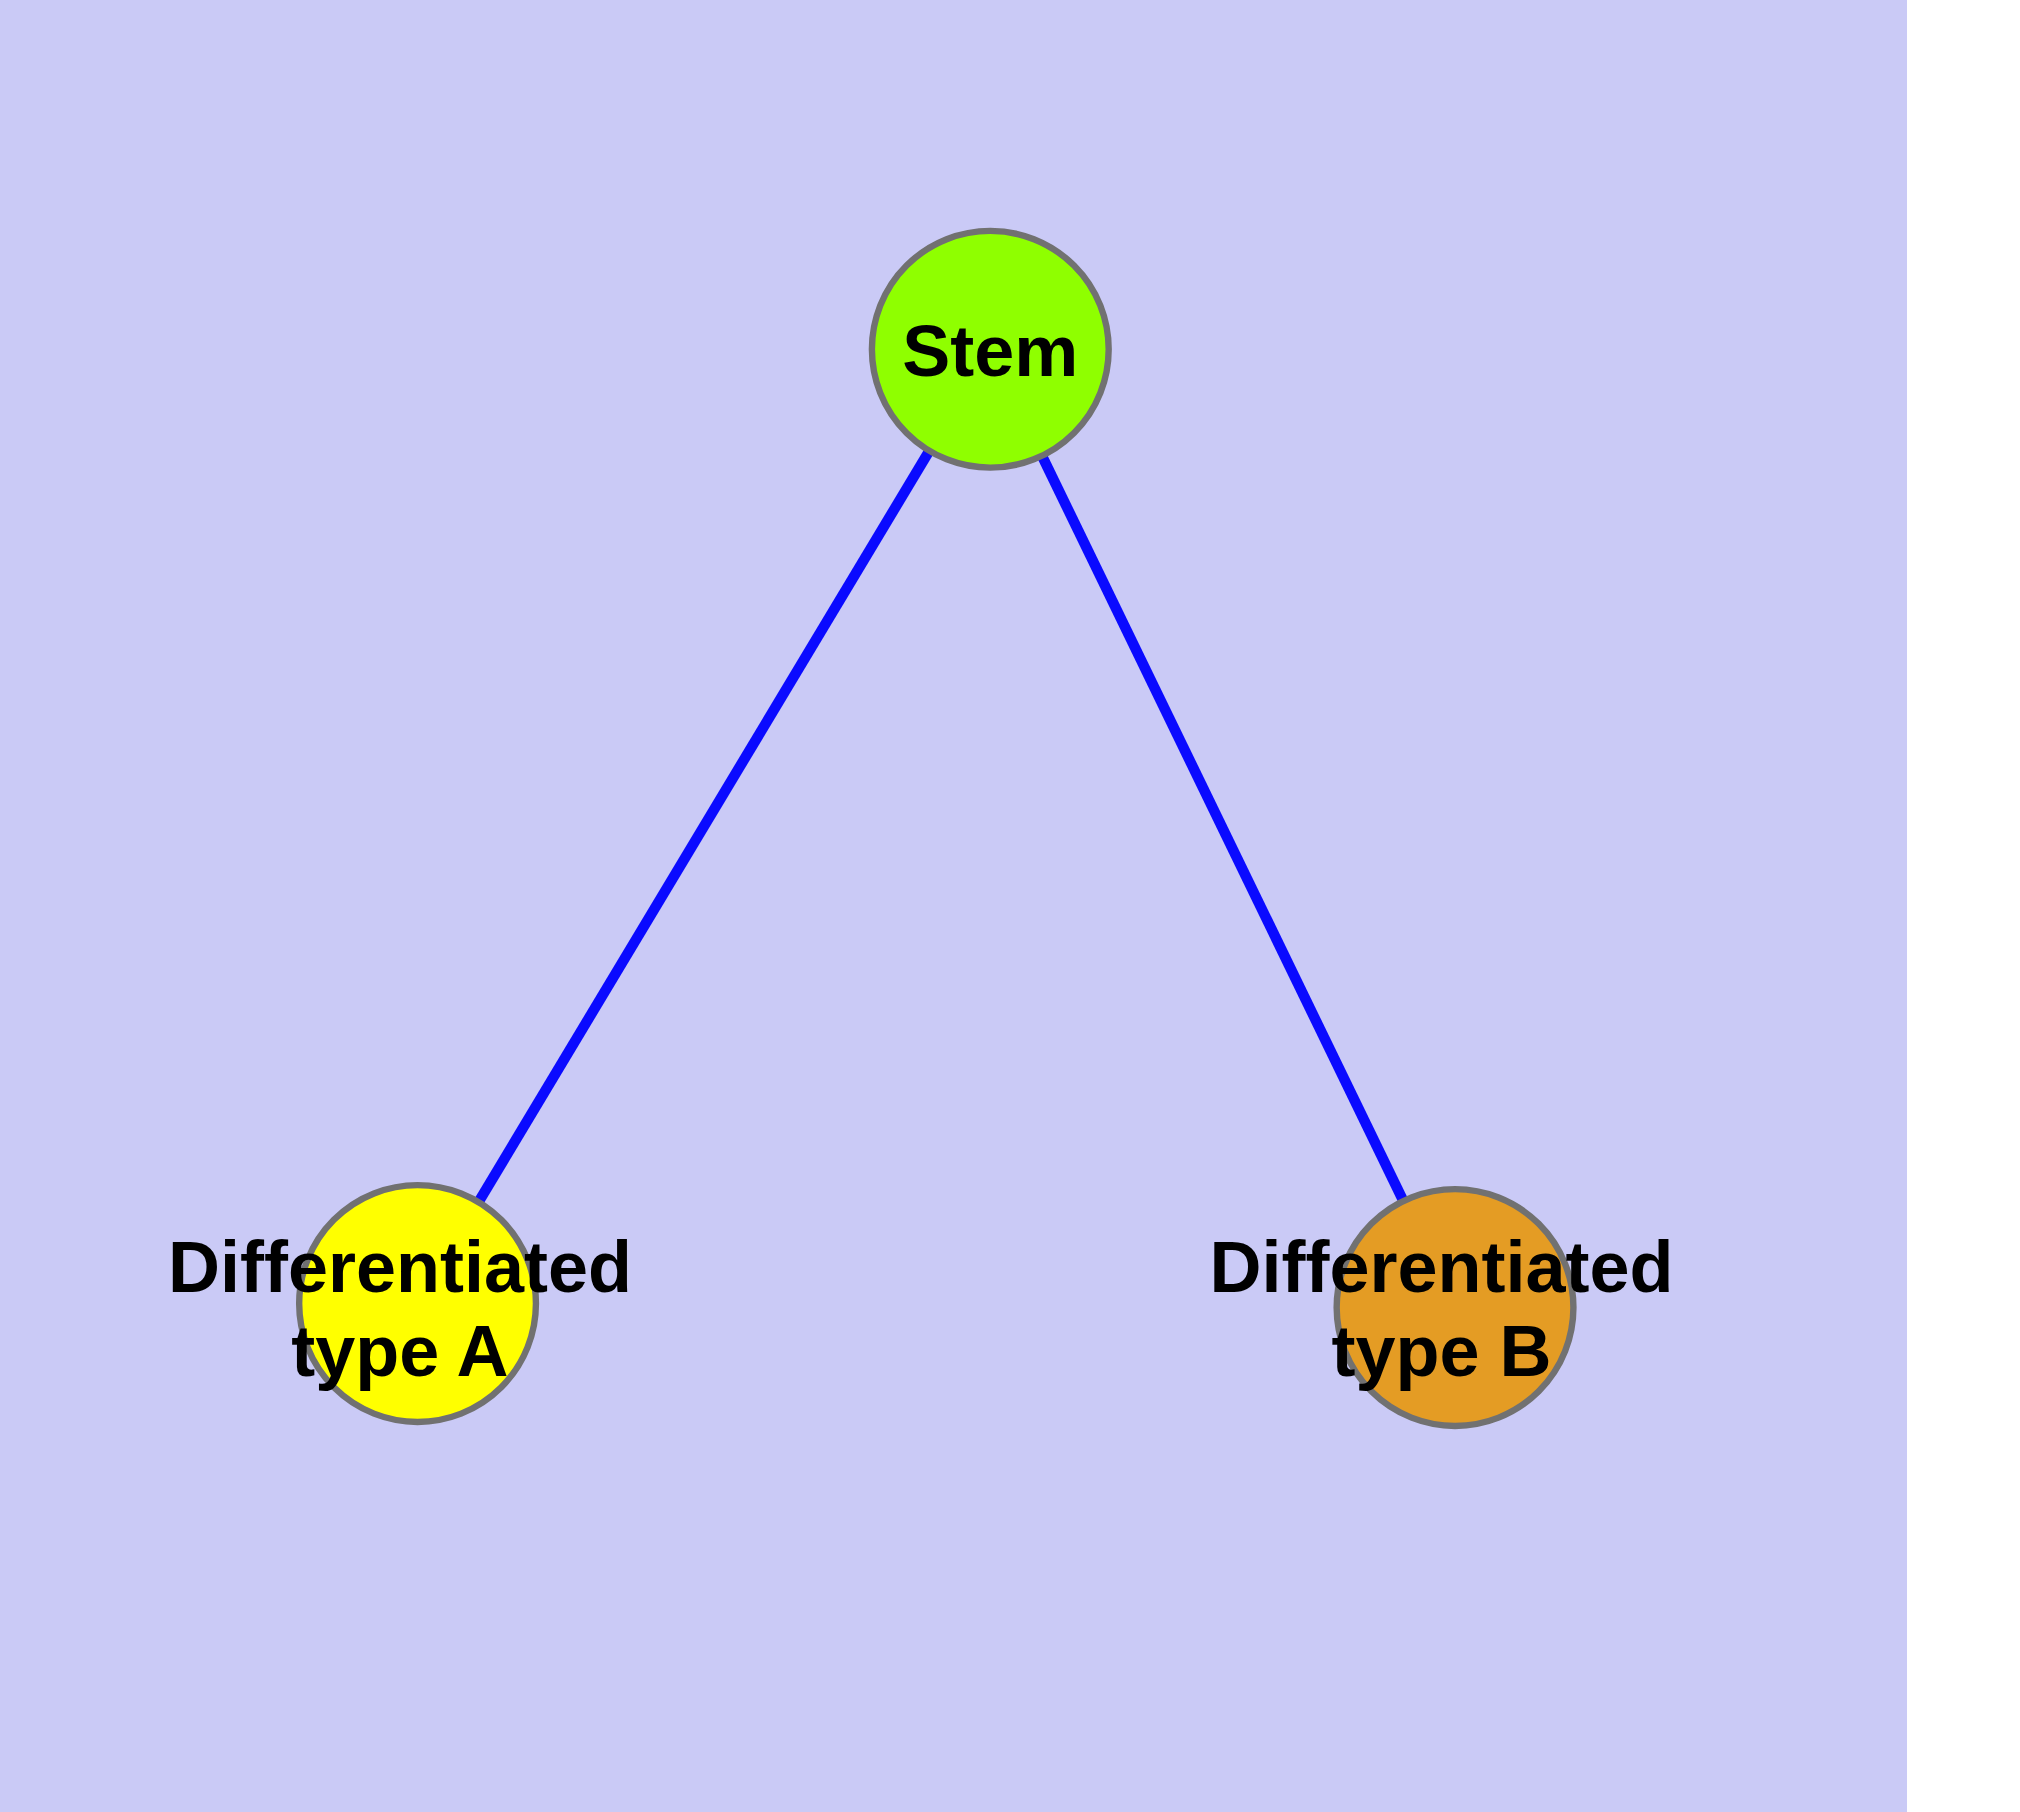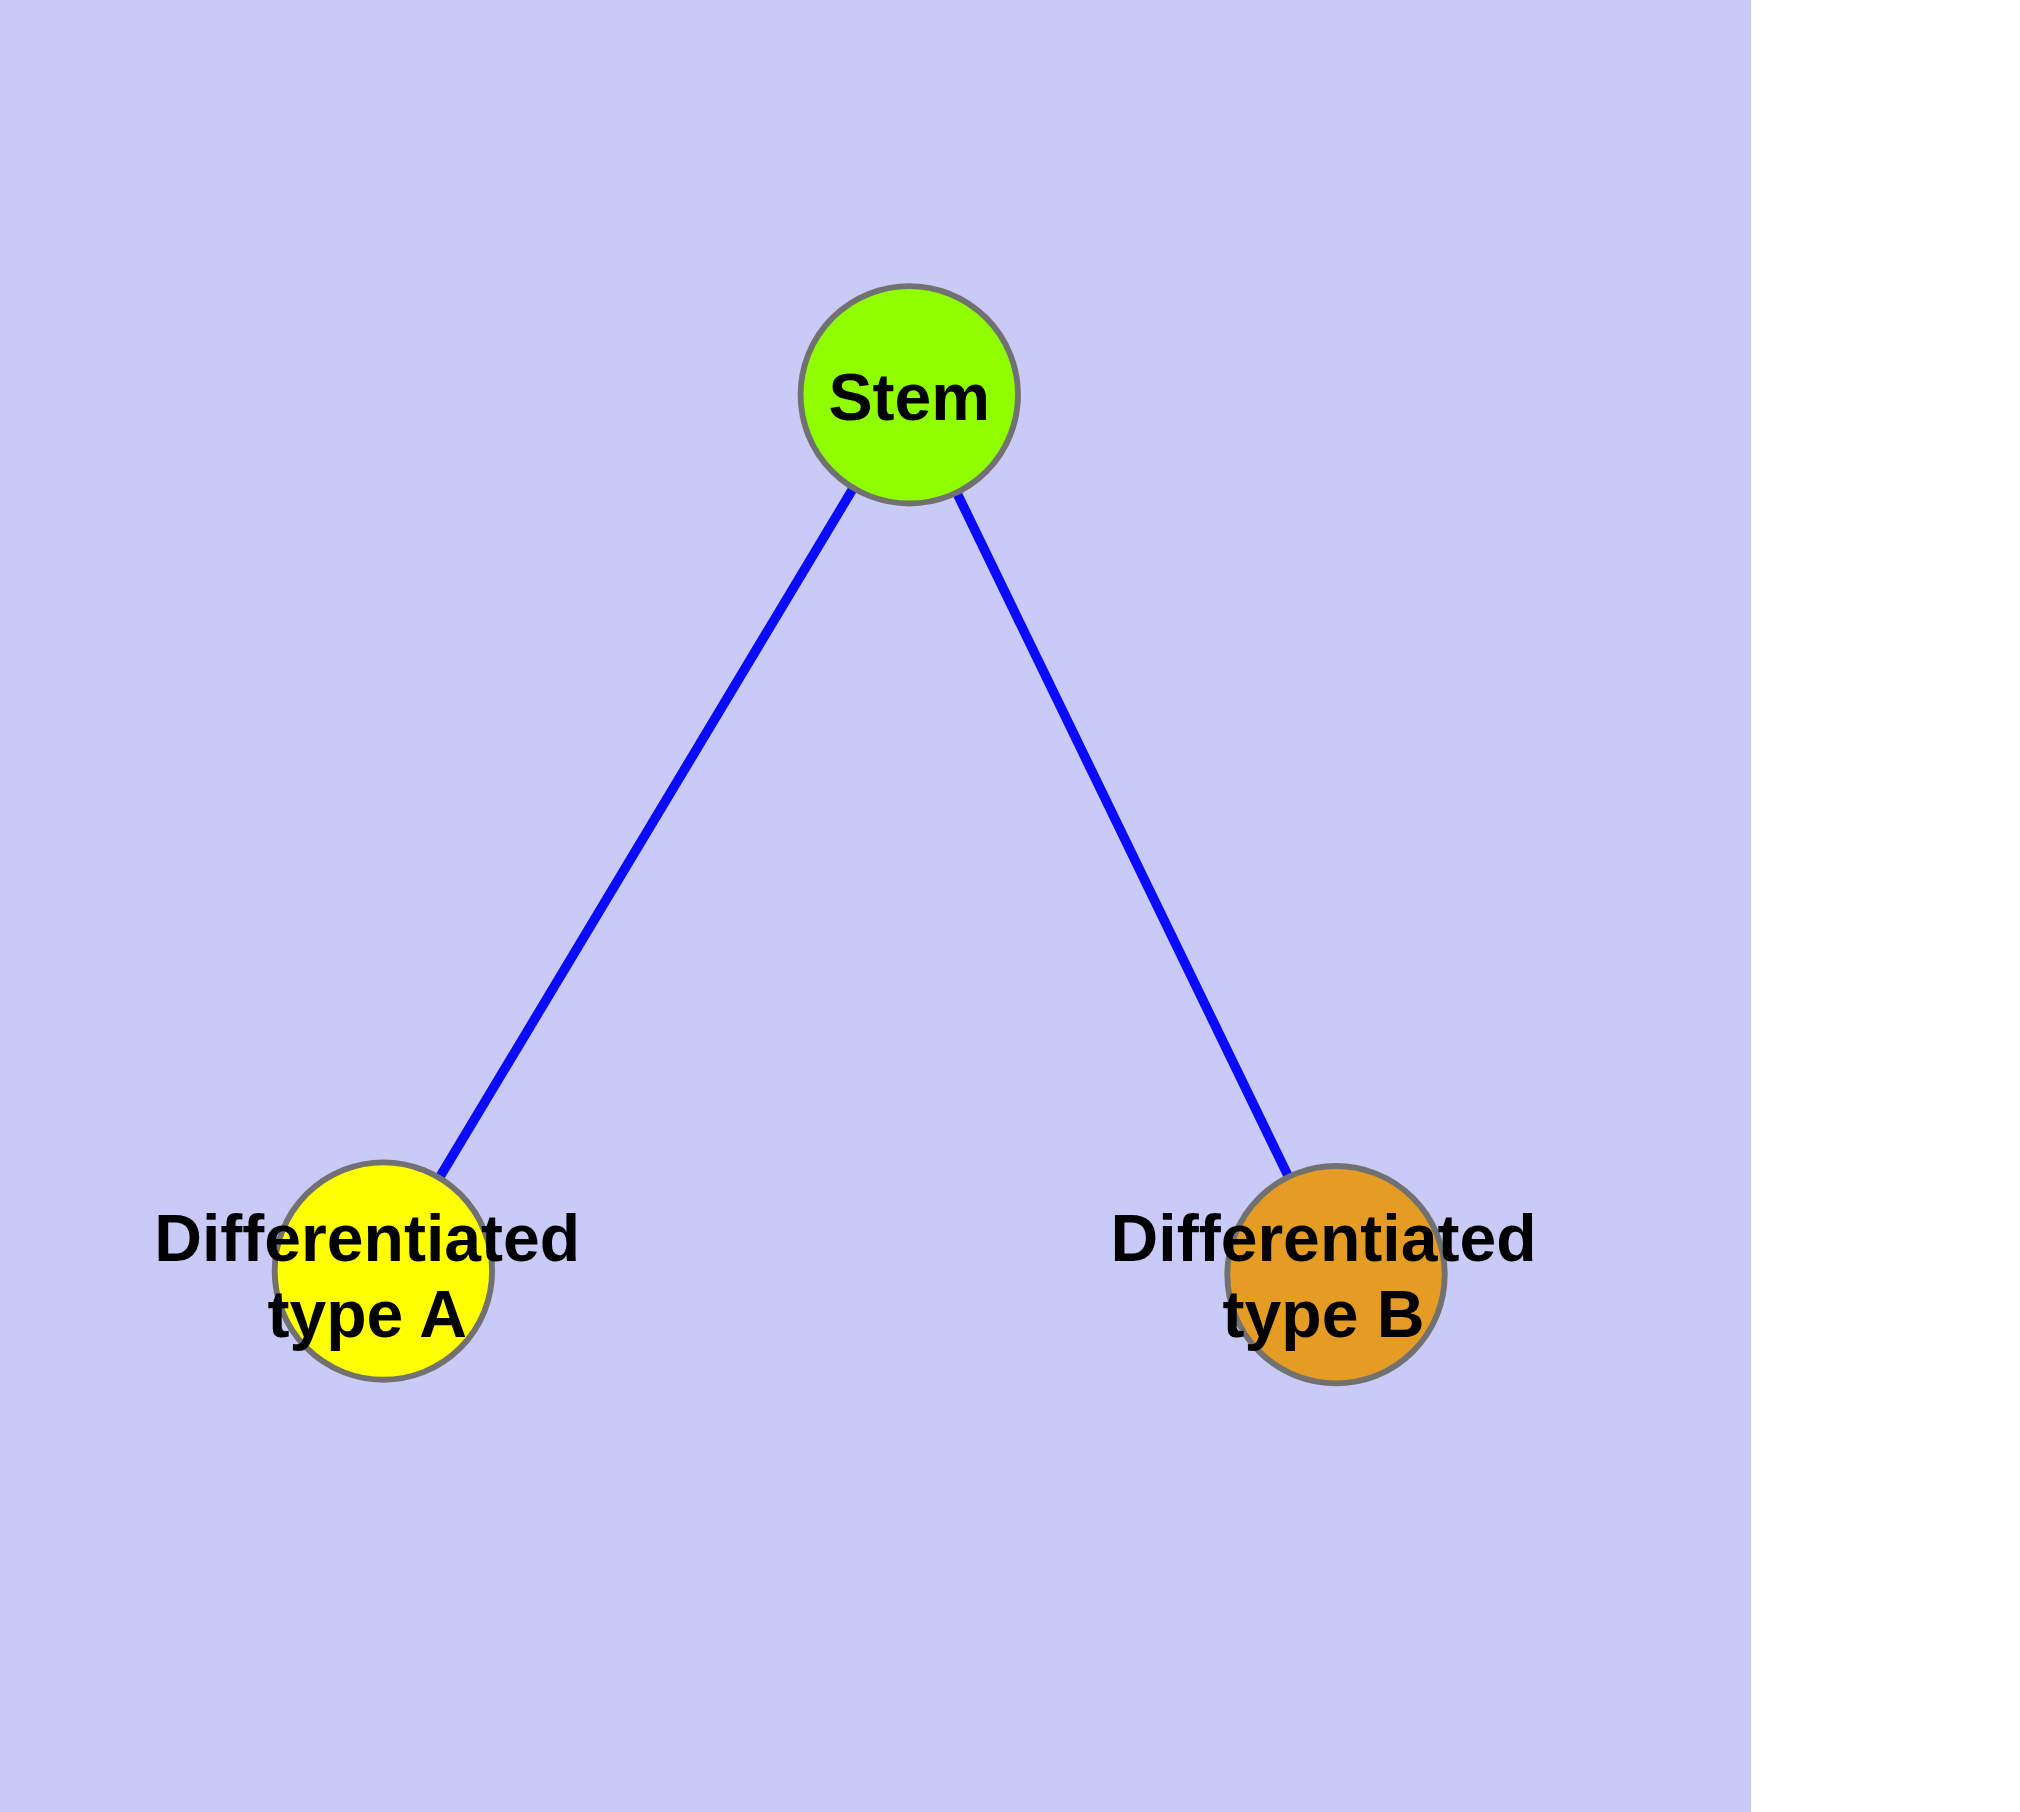--- a/index.html
+++ b/index.html
@@ -2,21 +2,21 @@
 <html style="font-size:13.6px"><head>
 <meta charset="utf-8">
 <style>
   html, body {
     margin: 0;
     padding: 0;
     background: #ffffff;
   }
   .stage {
     position: relative;
-    width: 1751px;
+    width: 1907px;
     height: 1812px;
     overflow: hidden;
   }
   .stage svg {
     display: block;
     width: 100%;
     height: 100%;
   }
   .node-label {
     font-family: "Liberation Sans", "DejaVu Sans", sans-serif;

